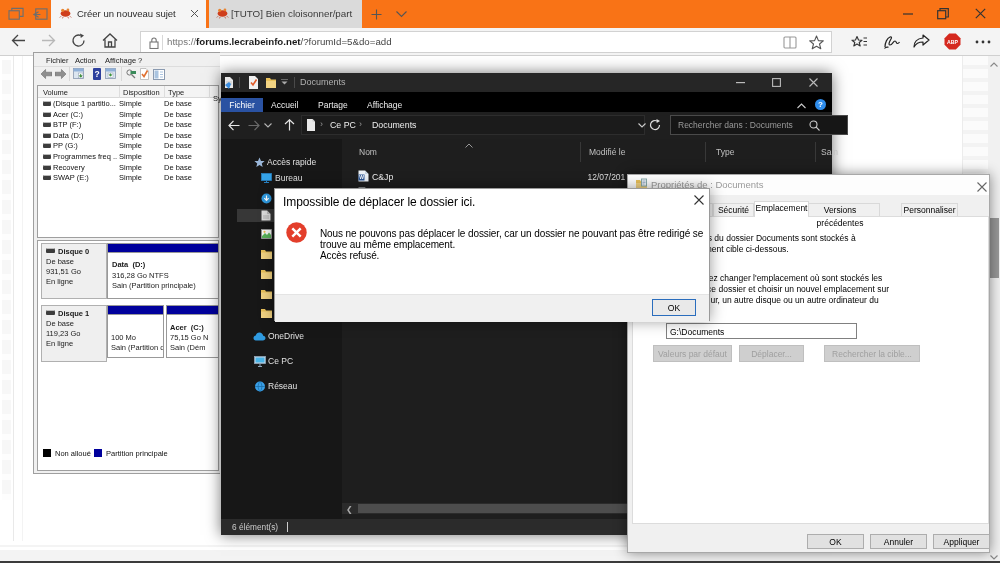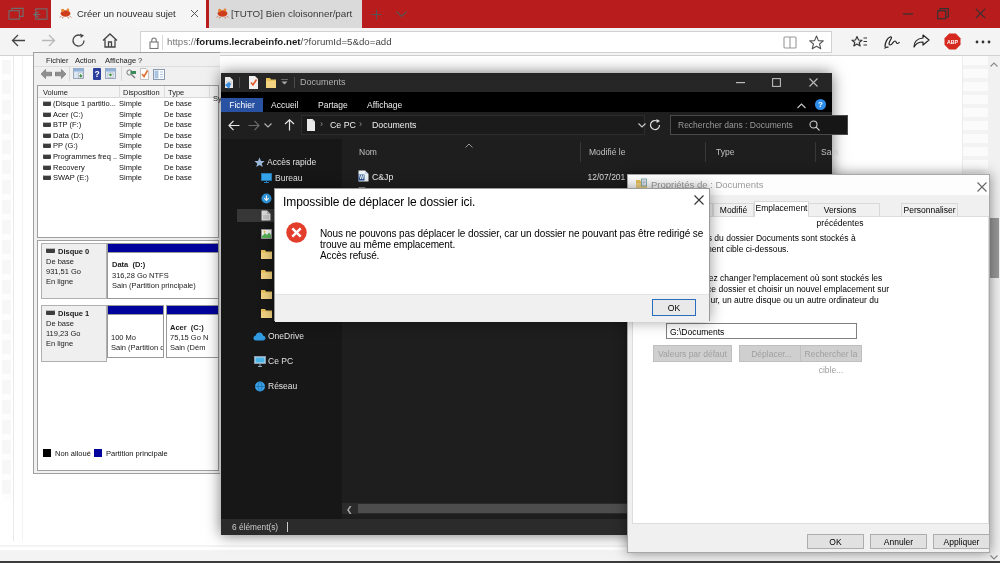--- a/index.html
+++ b/index.html
@@ -1,21 +1,21 @@
 <!DOCTYPE html>
 <html><head>
 <meta charset="utf-8">
 <style>
 * { margin:0; padding:0; box-sizing:border-box; }
 html,body { width:1000px; height:563px; overflow:hidden; }
 body { font-family:"Liberation Sans", sans-serif; position:relative; background:#fff; }
 .abs { position:absolute; }
 
 
-#tabbar { left:0; top:0; width:1000px; height:28px; background:#b91c1c; }
+#tabbar { left:0; top:0; width:1000px; height:28px; background:#f97316; }
 #toolbar { left:0; top:28px; width:1000px; height:28px; background:#f4f4f4; border-bottom:1px solid #d0d0d0; }
 .tab { top:0; height:28px; font-size:9.5px; color:#333; }
 #tab1 { left:51px; width:155px; background:#f5f5f5; }
 #tab2 { left:209px; width:153px; background:#dadada; }
 .tabtxt { top:8px; font-size:9.5px; color:#2b2b2b; }
 #addr { left:140px; top:3px; width:692px; height:22px; background:#fff; border:1px solid #d2d2d2; }
 #addrtxt { left:26px; top:4px; font-size:9.7px; color:#777; }
 #addrtxt b { color:#1b1b1b; font-weight:bold; }
 
 
@@ -510,36 +510,36 @@
       <path d="M0 5 H11 V12 H0Z" fill="#f2d382"></path>
       <rect x="5.5" y="1" width="5" height="7" fill="#eef4fa" stroke="#8aa"></rect>
       <path d="M6.5 3 H9.5 M6.5 4.5 H9.5 M6.5 6 H8.5" stroke="#7a93b5" stroke-width="0.6"></path>
     </svg>
     <span class="abs" style="left:23px;top:4px;font-size:9.5px;color:#9a9a9a">Propriétés de : Documents</span>
   <svg class="abs" style="left:349px;top:7px" width="10" height="10" viewBox="0 0 10 10">
       <path d="M0.5 0.5 L9.5 9.5 M9.5 0.5 L0.5 9.5" stroke="#666" stroke-width="1.1"></path>
     </svg>
   <div class="abs" style="left:4px;top:41px;width:357px;height:308px;background:#fff;border:1px solid #dcdcdc"></div>
   <div class="ptab" style="left:60px;width:25px">Gé</div>
-  <div class="ptab" style="left:85px;width:41px">Modifié</div>
+  <div class="ptab" style="left:85px;width:41px">Sécurité</div>
   <div class="ptab pact" style="left:126px;width:55px">Emplacement</div>
   <div class="ptab" style="left:172px;width:80px">Versions précédentes</div>
   <div class="ptab" style="left:273px;width:57px">Personnaliser</div>
   <div class="ptxt" style="left:41px;top:58px">Les fichiers du dossier Documents sont stockés à</div>
   <div class="ptxt" style="left:41px;top:69px">l'emplacement cible ci-dessous.</div>
   <div class="ptxt" style="left:41px;top:98px">Vous pouvez changer l'emplacement où sont stockés les</div>
   <div class="ptxt" style="left:38px;top:109px">fichiers de ce dossier et choisir un nouvel emplacement sur</div>
   <div class="ptxt" style="left:39px;top:120px">ce disque dur, un autre disque ou un autre ordinateur du</div>
   <div class="ptxt" style="left:41px;top:131px">réseau.</div>
   <div class="abs" style="left:38px;top:148px;width:191px;height:16px;background:#fff;border:1px solid #808080">
     <span class="abs" style="left:3px;top:3px;font-size:8.5px;color:#000">G:\Documents</span>
   </div>
   <div class="pdis" style="left:25px;width:79px">Valeurs par défaut</div>
   <div class="pdis" style="left:111px;width:65px">Déplacer...</div>
-  <div class="pdis" style="left:172px;width:62px">Rechercher la cible...</div>
+  <div class="pdis" style="left:196px;width:96px">Rechercher la cible...</div>
   <div class="pbtn" style="left:179px">OK</div>
   <div class="pbtn" style="left:242px">Annuler</div>
   <div class="pbtn" style="left:305px">Appliquer</div>
 </div>
 <div class="abs" id="dlg">
   <span class="abs" style="left:8px;top:6px;font-size:12px;letter-spacing:-0.1px;color:#000">Impossible de déplacer le dossier ici.</span>
   <svg class="abs" style="left:419px;top:6px" width="10" height="10" viewBox="0 0 10 10">
       <path d="M0.5 0.5 L9.5 9.5 M9.5 0.5 L0.5 9.5" stroke="#333" stroke-width="1.1"></path>
     </svg>
   <svg class="abs" style="left:11px;top:33px" width="21" height="21" viewBox="0 0 21 21">

